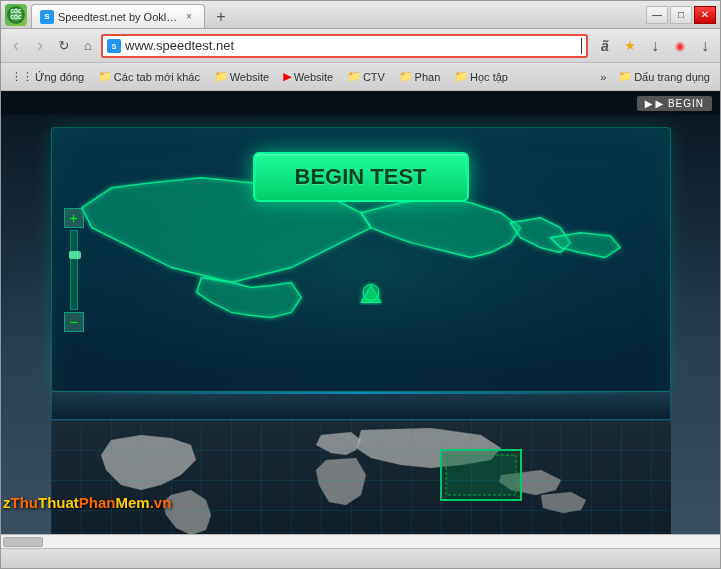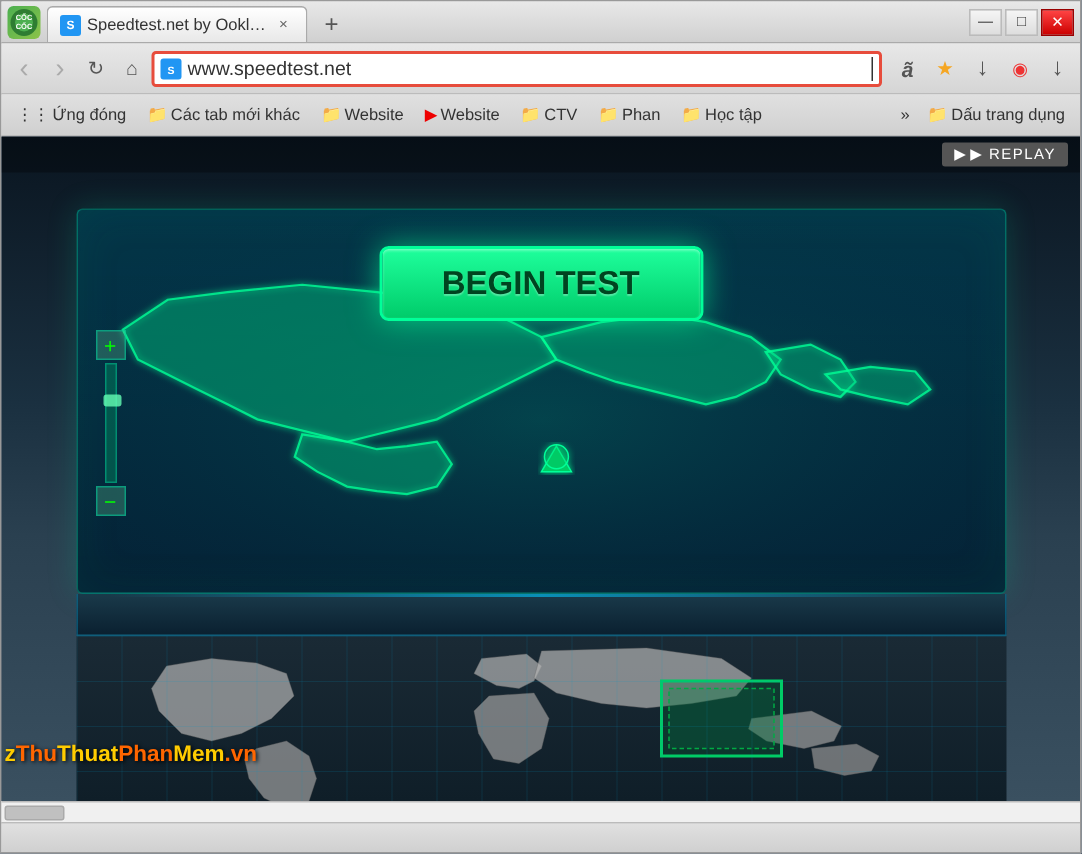--- a/index.html
+++ b/index.html
@@ -200,21 +200,21 @@
       font-size: 10px;
       padding: 2px 8px;
       border-radius: 2px;
       display: flex; align-items: center; gap: 3px;
     }
 
     
     .map-panel {
       width: 620px;
       height: 280px;
-      margin-top: 24px;
+      margin-top: 12px;
       position: relative;
       background: linear-gradient(to bottom, rgba(0,60,80,0.8), rgba(0,30,50,0.9));
       border: 1px solid rgba(0,200,150,0.4);
       border-radius: 4px;
       overflow: hidden;
       box-shadow: 0 0 20px rgba(0,200,150,0.2), inset 0 0 30px rgba(0,150,100,0.1);
     }
 
     
     .begin-test-btn {
@@ -415,21 +415,21 @@
       <span>Dấu trang dụng</span>
     </div>
   </div>
 
   <div class="content">
     <div class="speedtest-wrapper">
 
       <div class="top-bar">
         <div class="replay-btn">
           <span>▶</span>
-          <span style="font-size:10px;letter-spacing:1px;">▶ REPLAY</span>
+          <span style="font-size:10px;letter-spacing:1px;">▶ BEGIN</span>
         </div>
       </div>
 
       <div class="map-panel">
 
         <div class="begin-test-btn">BEGIN TEST</div>
 
         <div class="zoom-controls">
           <div class="zoom-btn">+</div>
           <div class="zoom-slider">

